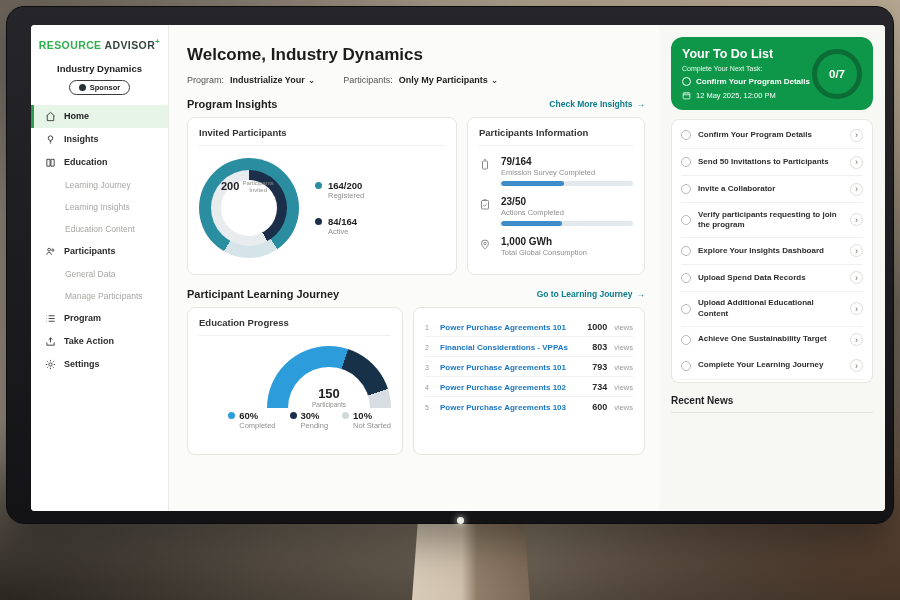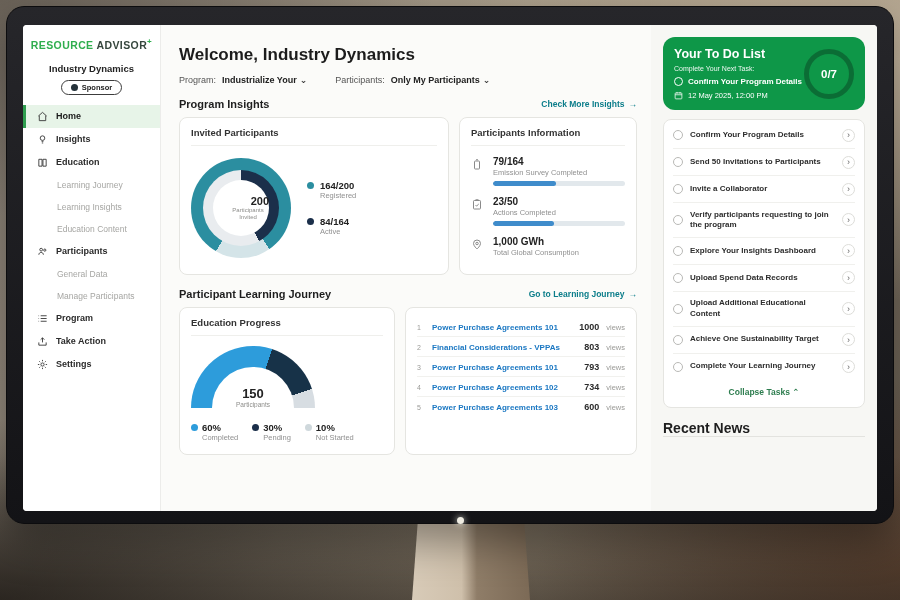--- a/index.html
+++ b/index.html
@@ -16,21 +16,21 @@
     position:relative;
   }
   .stand { position:absolute; left:412px; top:520px; width:118px; height:80px;
     background:linear-gradient(90deg,#d8cbb8 0%,#cfc0ab 42%,#8f7d68 55%,#7c6a56 100%);
     clip-path:polygon(5% 0,95% 0,100% 100%,0 100%); }
   .monitor { position:absolute; left:6px; top:6px; width:888px; height:518px;
     background:linear-gradient(180deg,#26262a,#131316); border:1px solid #0c0c0e;
     border-radius:18px; box-shadow:0 18px 40px rgba(0,0,0,.38); }
   .led { position:absolute; left:450px; top:510px; width:7px; height:7px; border-radius:50%;
     background:#efece2; box-shadow:0 0 7px rgba(255,255,245,.9); }
-  .screen { position:absolute; left:16px; top:18px; width:854px; height:486px;
+  .screen { position:absolute; left:24px; top:18px; width:854px; height:486px;
     background:#fbfbf9; border-radius:4px; overflow:hidden; display:flex;
     box-shadow:inset 0 0 0 1px rgba(255,255,255,.05); }
 
   
   .sidebar { width:138px; background:#fff; border-right:1px solid #ececea; flex:none; padding-top:12px; }
   .logo { text-align:center; font-size:10.5px; font-weight:bold; letter-spacing:.4px; }
   .logo-primary { color:#2fae4e; }
   .logo-secondary { color:#35463d; }
   .logo-plus { color:#2fae4e; font-size:8px; vertical-align:super; }
   .org { text-align:center; font-size:9.5px; font-weight:bold; color:#222; margin-top:12px; }
@@ -59,21 +59,21 @@
   .card-title { font-size:9.5px; font-weight:bold; color:#333; padding-bottom:7px; border-bottom:1px solid #efefec; }
 
   
   .card.invited { width:290px; height:158px; }
   .donut-wrap { display:flex; align-items:center; gap:16px; padding-top:12px; }
   .donut { position:relative; width:100px; height:100px; border-radius:50%;
     background:conic-gradient(from 210deg, #2b8ea0 0 82%, #d4e4e8 82% 100%); flex:none; }
   .donut-mid { position:absolute; inset:12px; border-radius:50%;
     background:conic-gradient(#1b2f4a 0 42%, #e9ecef 42% 100%); }
   .donut-hole { position:absolute; inset:22px; border-radius:50%; background:#fff;
-    display:flex; flex-direction:column; align-items:flex-end; justify-content:center; }
+    display:flex; flex-direction:row; align-items:flex-start; justify-content:center; }
   .donut-num { font-size:11px; font-weight:bold; color:#222; }
   .donut-sub { font-size:6px; color:#8d8d8a; text-align:center; width:42px; line-height:1.2; }
   .legend-v { display:flex; flex-direction:column; gap:16px; }
   .legend-item { display:flex; gap:6px; }
   .dot { width:7px; height:7px; border-radius:50%; margin-top:2px; flex:none; }
   .dot.teal { background:#2b8ea0; } .dot.navy { background:#1b2f4a; }
   .dot.blue { background:#2d9cdb; } .dot.lgray { background:#cfd8dc; }
   .lg-val { font-size:9.5px; font-weight:bold; color:#222; }
   .lg-lab { font-size:7.5px; color:#909090; }
 
@@ -81,29 +81,29 @@
   .card.pinfo { flex:1; height:158px; }
   .info-row { display:flex; gap:9px; margin-top:10px; }
   .info-icon { width:13px; color:#8a8a8a; flex:none; padding-top:2px; }
   .info-val { font-size:10px; font-weight:bold; color:#222; }
   .info-lab { font-size:7.5px; color:#909090; margin-top:1px; }
   .bar { width:132px; height:5px; border-radius:3px; background:#e2e8ec; margin-top:4px; position:relative; overflow:hidden; }
   .bar > span { position:absolute; left:0; top:0; bottom:0; border-radius:3px; background:#3f8ccb; }
 
   
   .card.eduprog { width:216px; height:148px; }
-  .gauge-wrap { display:flex; flex-direction:column; align-items:flex-start; padding-top:10px; }
+  .gauge-wrap { display:flex; flex-direction:column; align-items:flex-end; padding-top:10px; }
   .gauge { position:relative; width:124px; height:62px; overflow:hidden; }
   .gauge-fill { width:124px; height:124px; border-radius:50%;
     background:conic-gradient(from 270deg, #2d9cdb 0deg 108deg, #173248 108deg 162deg, #d7dde2 162deg 180deg, rgba(0,0,0,0) 180deg 360deg); }
   .gauge-hole { position:absolute; left:21px; top:21px; width:82px; height:82px; border-radius:50%; background:#fff; }
   .gauge-center { position:absolute; left:0; right:0; bottom:0; text-align:center; }
   .gauge-num { font-size:13px; font-weight:bold; color:#222; }
   .gauge-sub { font-size:6.5px; color:#8d8d8a; }
-  .eg-legend { display:flex; gap:14px; margin-top:14px; }
+  .eg-legend { display:flex; gap:14px; margin-top:2px; }
   .eg-item { display:flex; gap:4px; }
 
   
   .card.lessons { flex:1; height:148px; }
   .lesson-row { display:flex; align-items:center; gap:7px; padding:5px 0 4px; border-bottom:1px solid #f1f1ee; cursor:pointer; }
   .lesson-row:last-child { border-bottom:none; }
   .l-rank { font-size:7px; color:#9a9a97; width:8px; }
   .l-title { flex:1; font-size:8px; font-weight:bold; color:#1a77c2; }
   .l-views { font-size:9px; font-weight:bold; color:#2c2c2c; }
   .l-vlabel { font-size:7.5px; color:#9a9a97; }
@@ -120,22 +120,22 @@
   .hero-progress { width:50px; height:50px; border-radius:50%; border:5px solid rgba(10,74,38,.55);
     display:flex; align-items:center; justify-content:center; font-size:11.5px; font-weight:bold; align-self:center; flex:none; }
   .task-card { background:#fff; border:1px solid #e5e5e1; border-radius:8px; margin-top:9px; padding:2px 9px; }
   .task-row { display:flex; align-items:center; gap:7px; padding:6.5px 0; border-bottom:1px solid #f0f0ed; cursor:pointer; }
   .task-row:nth-last-child(2) { border-bottom:none; }
   .t-radio { width:10px; height:10px; border:1.4px solid #b9b9b6; border-radius:50%; flex:none; }
   .t-label { flex:1; font-size:8px; font-weight:bold; color:#2d2d2d; line-height:1.3; }
   .t-chev { width:13px; height:13px; border:1px solid #ddddd9; border-radius:50%; flex:none;
     display:flex; align-items:center; justify-content:center; font-size:9px; color:#666; }
   .collapse { text-align:center; font-size:8.5px; font-weight:bold; color:#2e7d4f; padding:7px 0 8px; cursor:pointer; }
-  .news-title { font-size:14px; font-weight:bold; color:#1e1e1e; margin-top:12px;
-    border-bottom:1px solid #e3e3df; }
+  .news-title { font-size:10px; font-weight:bold; color:#1e1e1e; margin-top:12px;
+    padding-bottom:6px; border-bottom:1px solid #e3e3df; }
   svg { display:block; }
 </style>
 </head>
 <body>
 
 <div class="stand"></div>
 <div class="monitor">
   <div class="screen">
 
     <aside class="sidebar">
@@ -475,24 +475,20 @@
         <div class="task-row">
           <span class="t-radio"></span>
           <span class="t-label">Achieve One Sustainability Target</span>
           <span class="t-chev">›</span>
         </div>
         <div class="task-row">
           <span class="t-radio"></span>
           <span class="t-label">Complete Your Learning Journey</span>
           <span class="t-chev">›</span>
         </div>
-        <div class="collapse">
-          <span>Collapse Tasks</span>
-          <span>⌃</span>
-        </div>
       </div>
 
       <div class="news-title">Recent News</div>
     </section>
 
   </div>
   <div class="led"></div>
 </div>
 
 </body></html>

